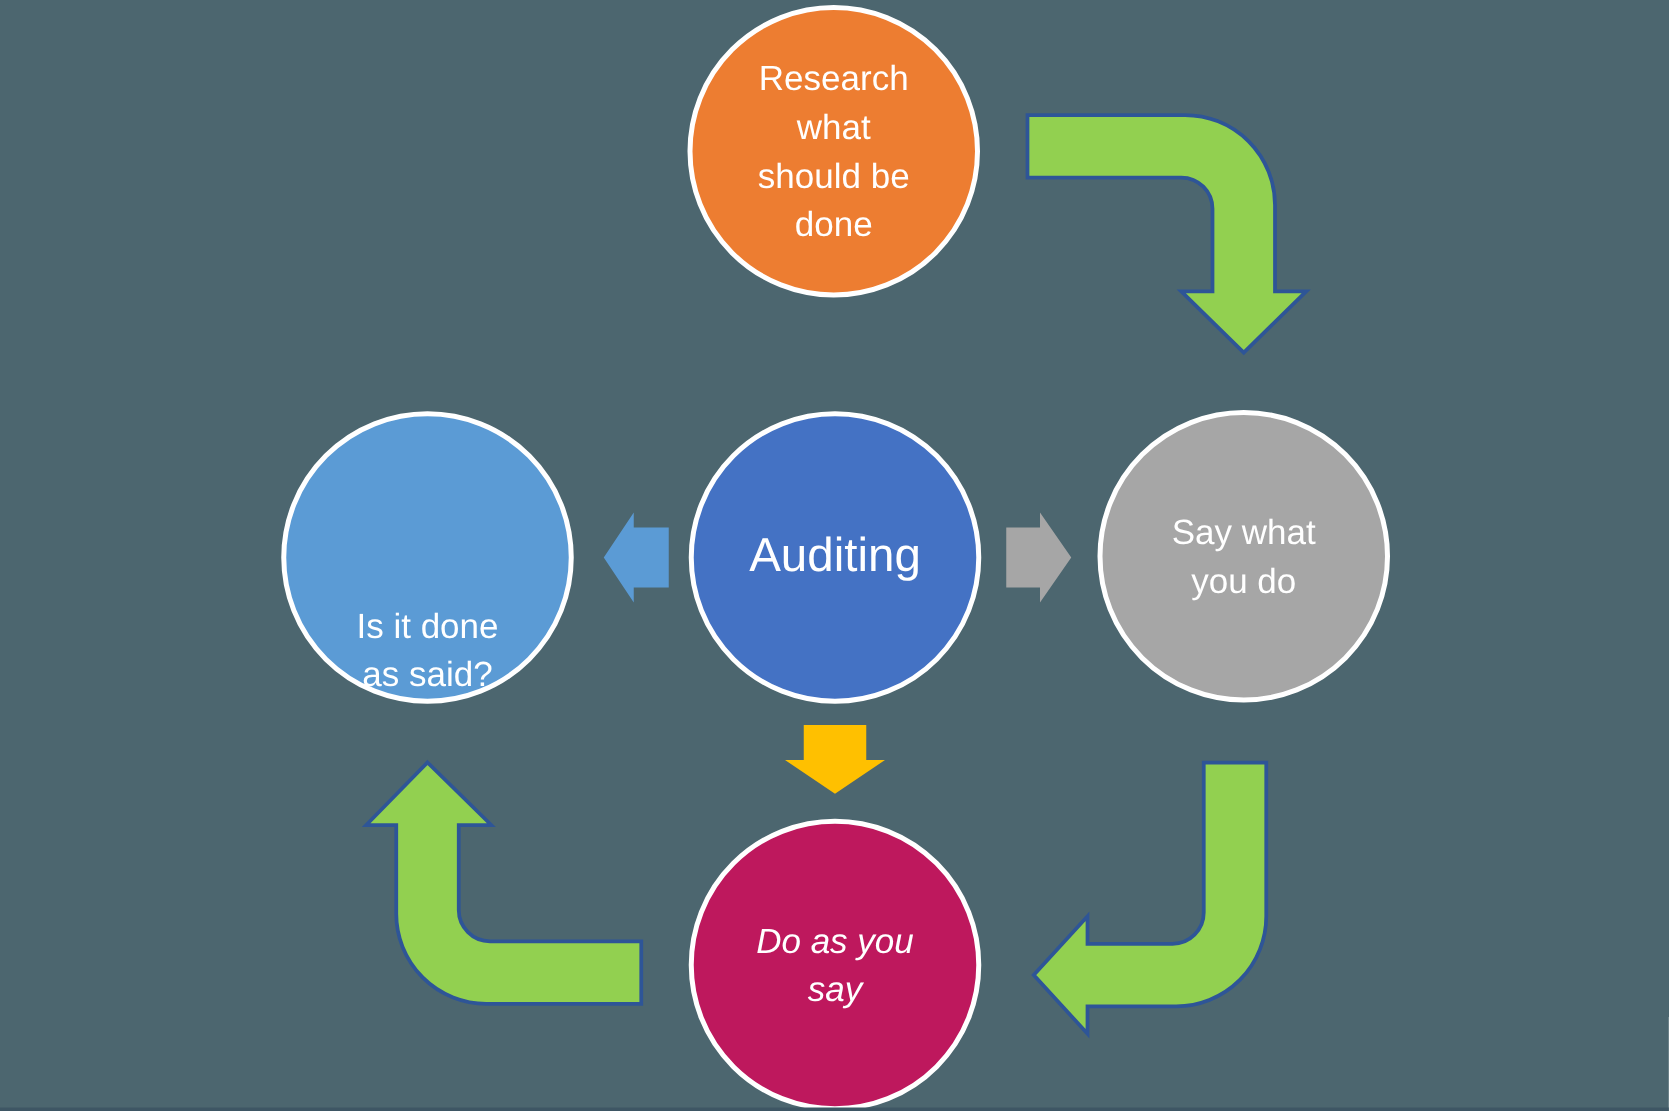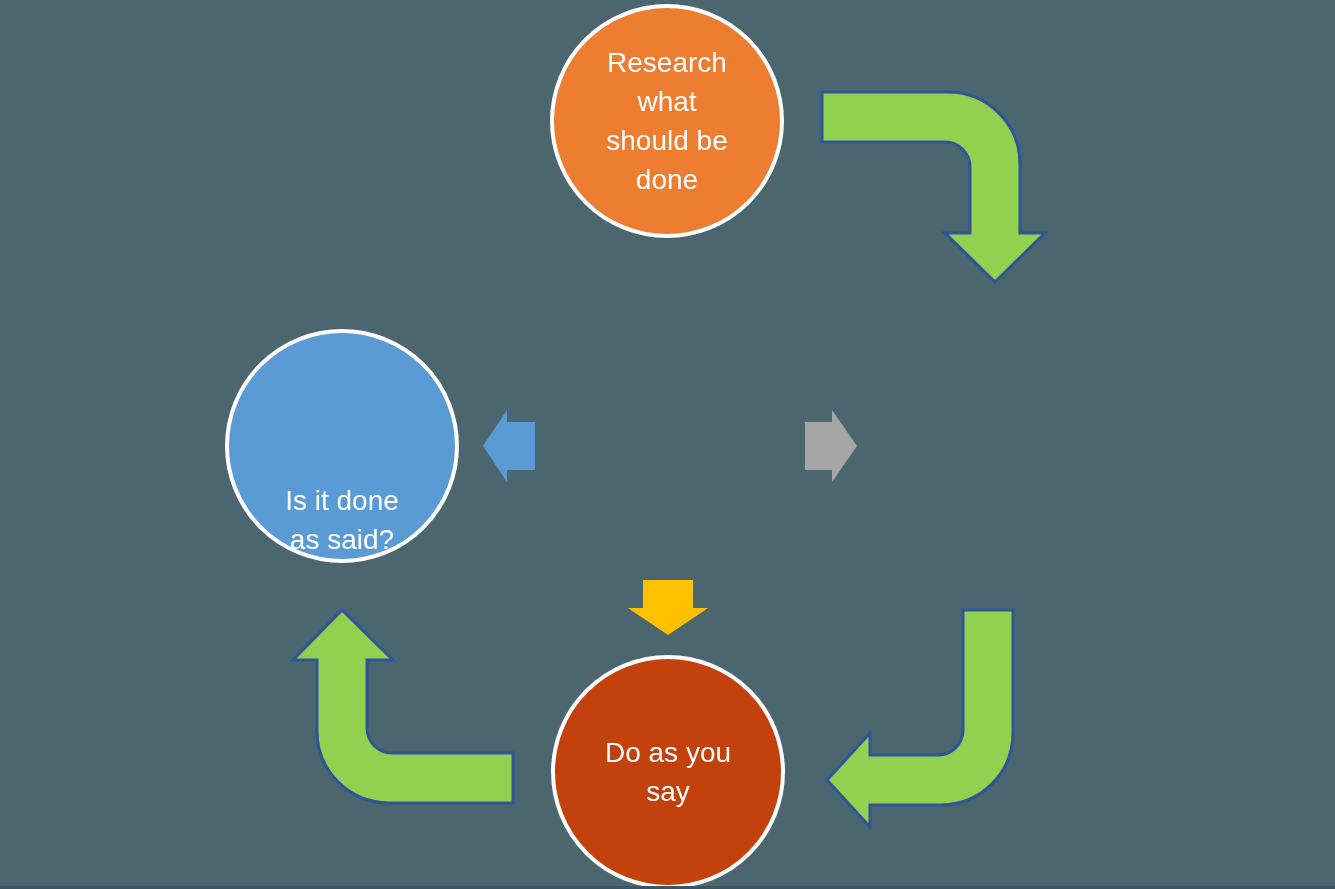--- a/index.html
+++ b/index.html
@@ -77,23 +77,30 @@
     <polygon points="668,635 628,608 643,608 643,580 693,580 693,608 708,608" fill="#FFC000"></polygon>
   </svg>
 
   <div class="node node-research" style="background: rgb(237, 125, 49); border-color: rgb(255, 255, 255); color: rgb(255, 255, 255);">
     <div class="node-label">Research
 what
 should be
 done</div>
   </div>
 
+  <div class="node node-center" style="background: rgb(68, 114, 196); border-color: rgb(255, 255, 255); color: rgb(255, 255, 255);">
+    <div class="node-label">Auditing</div>
+  </div>
 
+  <div class="node node-say" style="background: rgb(166, 166, 166); border-color: rgb(255, 255, 255); color: rgb(255, 255, 255);">
+    <div class="node-label">Say what
+you do</div>
+  </div>
 
-  <div class="node node-do" style="background: #c2410c; border-color: rgb(255, 255, 255); color: rgb(255, 255, 255);">
+  <div class="node node-do" style="background: #be185d; border-color: rgb(255, 255, 255); color: rgb(255, 255, 255); font-style: italic;">
     <div class="node-label">Do as you
 say</div>
   </div>
 
   <div class="node node-check" style="background: rgb(91, 155, 213); border-color: rgb(255, 255, 255); color: rgb(255, 255, 255); align-items: flex-end;">
     <div class="node-label">Is it done
 as said?</div>
   </div>
 
   <div class="bottom-strip" style="background: rgb(62, 86, 100);"></div>

